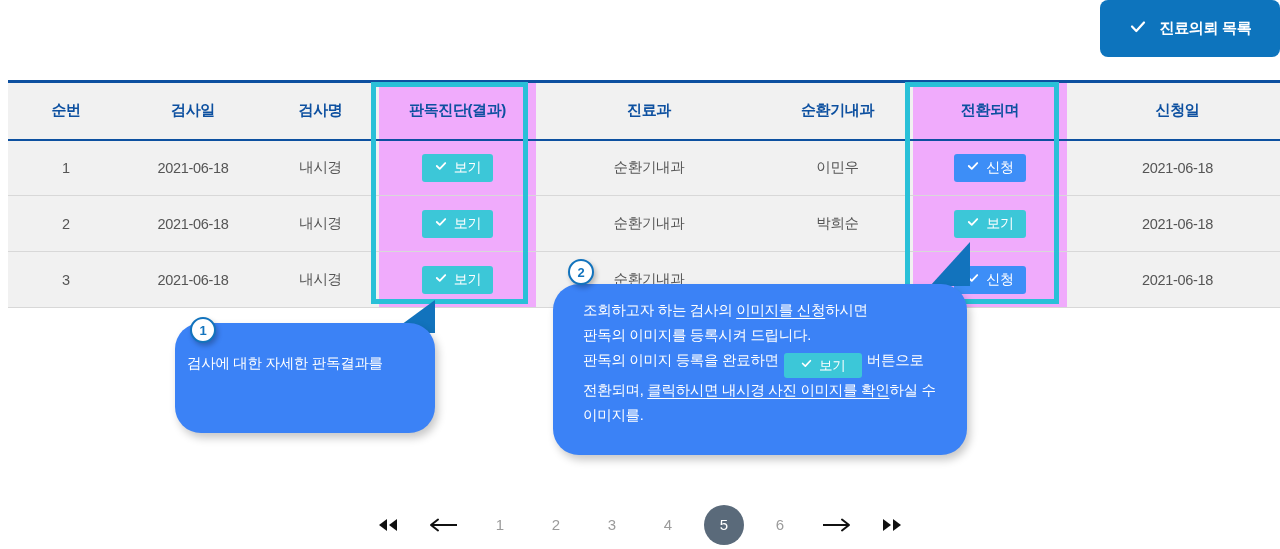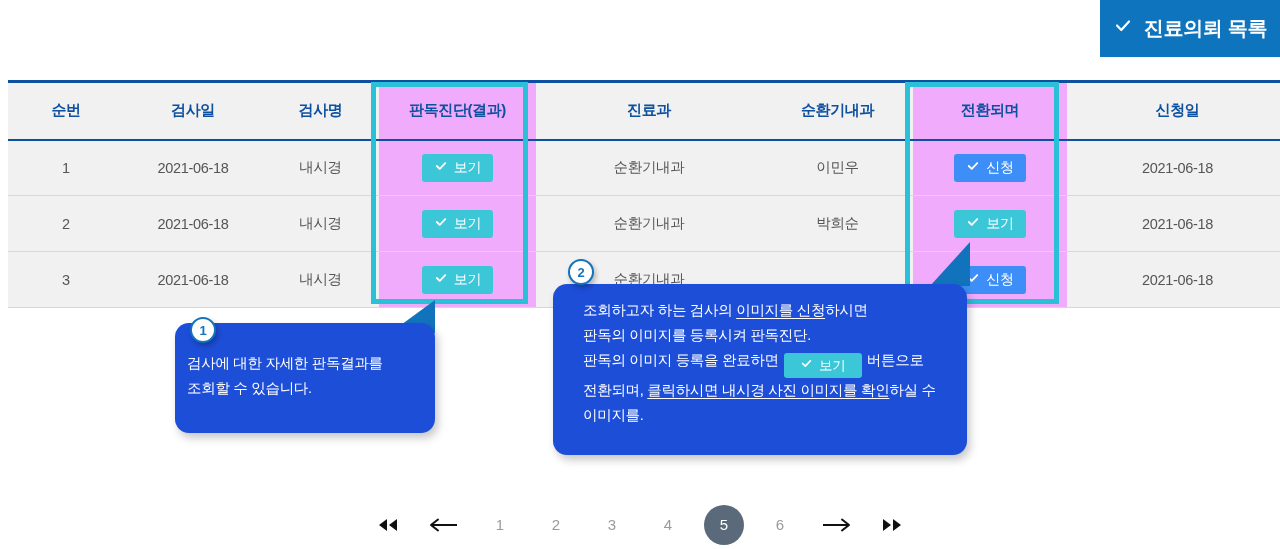--- a/index.html
+++ b/index.html
@@ -22,25 +22,26 @@
     left: 1100px;
     top: 0;
     width: 180px;
     height: 57px;
     background: #0d74bd;
     color: #ffffff;
     display: flex;
     align-items: center;
     justify-content: center;
     gap: 11px;
-    font-size: 20px;
+    font-size: 15px;
     font-weight: bold;
     letter-spacing: -0.3px;
     cursor: pointer;
     box-sizing: border-box;
+    border-radius: 8px;
   }
   .top-action .chk { display: block; }
 
   
   .table-wrap {
     position: absolute;
     left: 8px;
     top: 80px;
     width: 1280px;
   }
@@ -106,22 +107,22 @@
     box-sizing: border-box;
     pointer-events: none;
     z-index: 4;
   }
   #hl-result { left: 371px; top: 82px; width: 157px; height: 222px; }
   #hl-image  { left: 905px; top: 82px; width: 154px; height: 222px; }
 
   
   .tip {
     position: absolute;
-    background: #1d4ed8;
-    border-radius: 14px;
+    background: #3b82f6;
+    border-radius: 26px;
     color: #ffffff;
     box-shadow: 3px 5px 9px rgba(0,0,0,0.22);
     z-index: 8;
     box-sizing: border-box;
   }
   .tip .body {
     font-size: 14.5px;
     line-height: 25px;
     letter-spacing: -0.3px;
   }
@@ -344,32 +345,31 @@
   </table>
 </div>
 
 <div class="hl-frame" id="hl-result"></div>
 <div class="hl-frame" id="hl-image"></div>
 
 <div class="tail" id="tail1"></div>
 <div class="tip" id="tip1">
   <div class="body">
     <div>검사에 대한 자세한 판독결과를</div>
-    <div>조회할 수 있습니다.</div>
   </div>
 </div>
 <div class="badge" id="badge1">1</div>
 
 <div class="tail" id="tail2"></div>
 <div class="tip" id="tip2">
   <div class="body">
     <div>
       <span>조회하고자 하는 검사의 </span><span class="u">이미지를 신청</span><span>하시면</span>
     </div>
-    <div>판독의 이미지를 등록시켜 판독진단.</div>
+    <div>판독의 이미지를 등록시켜 드립니다.</div>
     <div>
       <span>판독의 이미지 등록을 완료하면</span><span class="inline-pill">
           <span class="chk"><svg width="13" height="13" viewBox="0 0 20 20">
               <path d="M4 10 L8.2 14 L16 5.8" fill="none" stroke="#ffffff" stroke-width="2.6" stroke-linecap="round" stroke-linejoin="round"></path>
             </svg></span>
           <span>보기</span>
         </span><span>버튼으로</span>
     </div>
     <div>
       <span>전환되며, </span><span class="u">클릭하시면 내시경 사진 이미지를 확인</span><span>하실 수</span>

